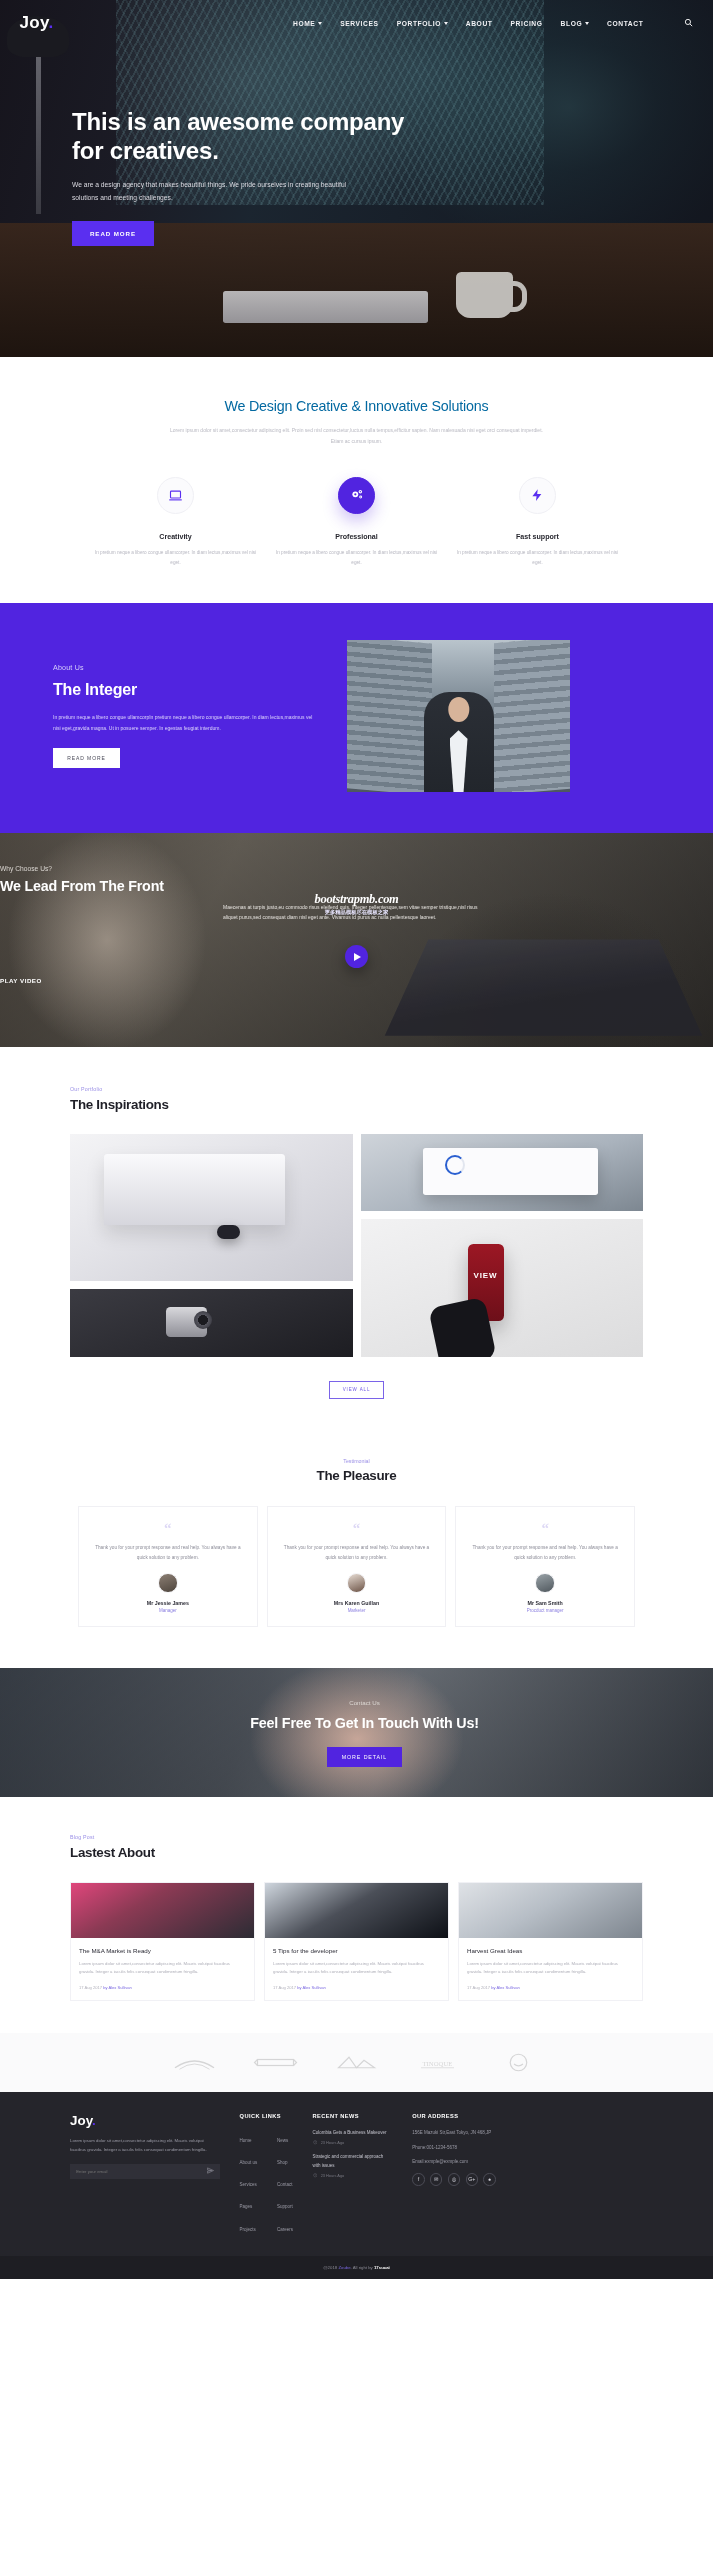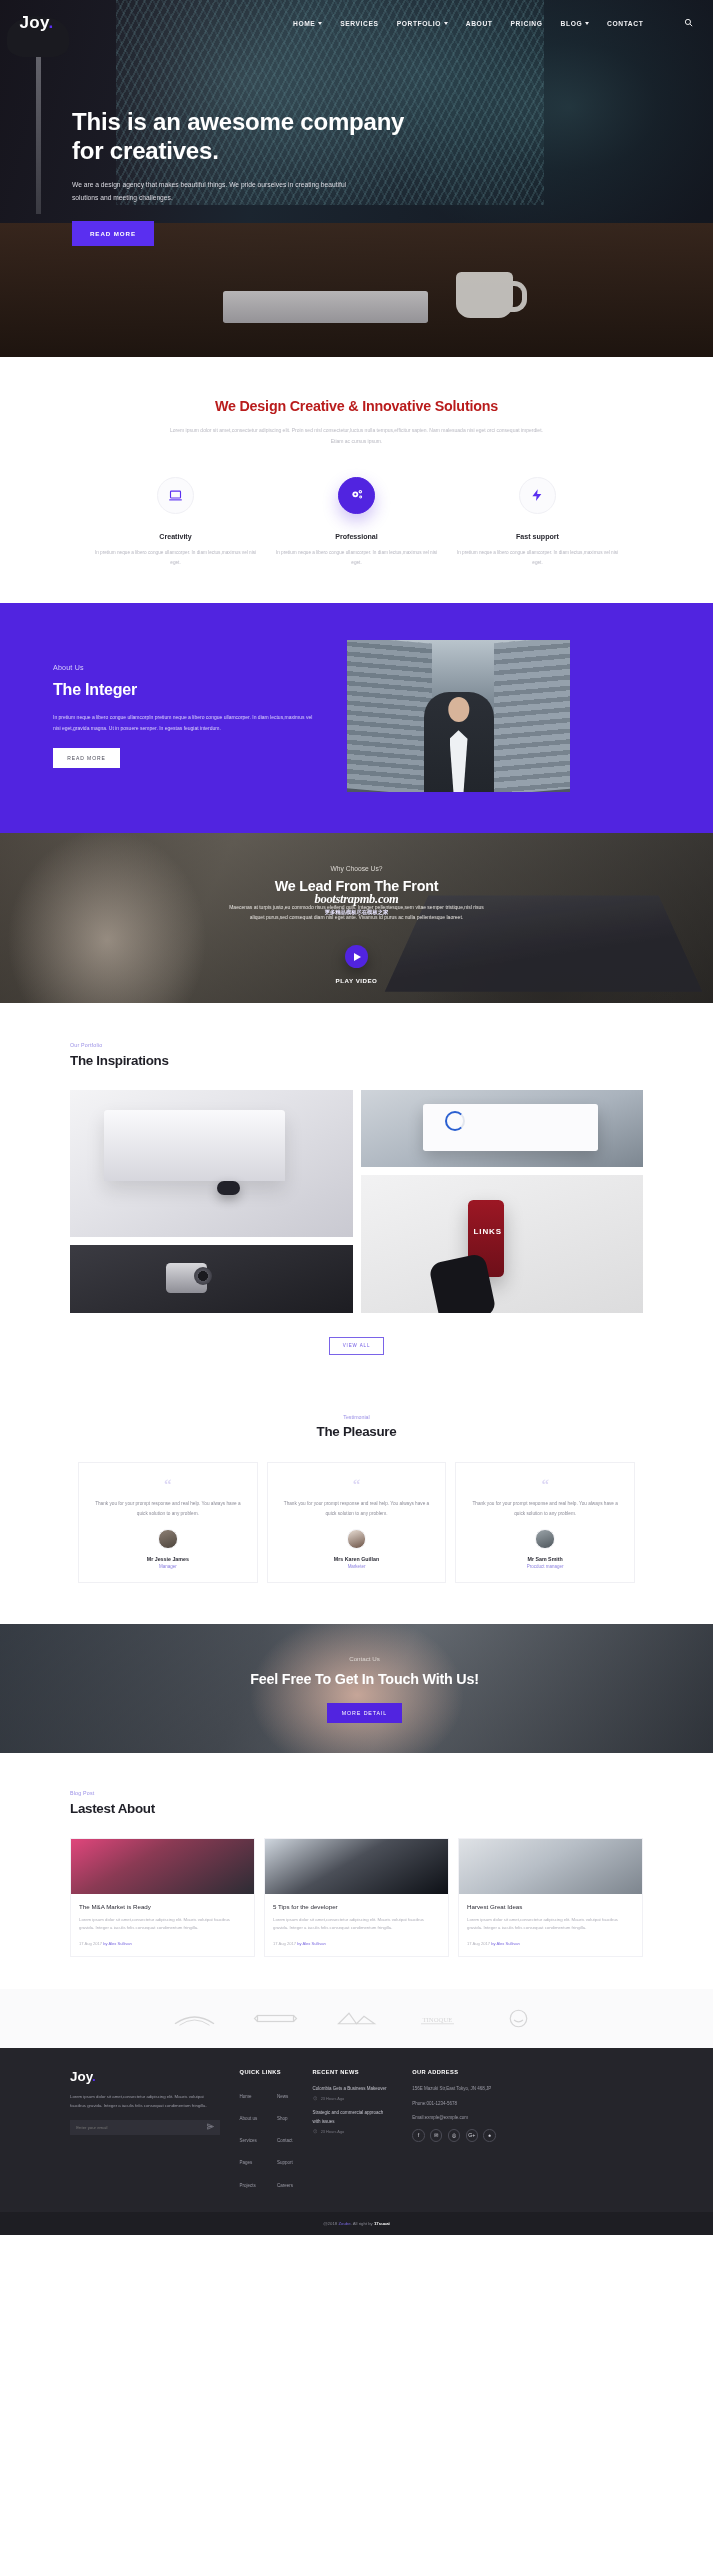--- a/index.html
+++ b/index.html
@@ -85,21 +85,21 @@
   }
   .btn-primary {
     display:inline-block; margin-top:16px; background:#5a2ff0; color:#fff;
     font-size:6.2px; letter-spacing:0.9px; font-weight:600;
     padding:9px 18px; border:none; text-decoration:none; cursor:pointer;
   }
 
   
   .services { padding:41px 0 36px; background:#fff; text-align:center; }
   .sec-title-purple {
-    font-size:14.3px; color:#b91c1c; font-weight:700; letter-spacing:-0.2px;
+    font-size:14.3px; color:#0369a1; font-weight:400; letter-spacing:-0.2px;
   }
   .sec-lead {
     margin:10.7px auto 0; max-width:383px; font-size:5px; line-height:2.2; color:#b9b9c2;
   }
   .feature-row { display:flex; margin-top:30px; padding:0 85px; }
   .feature { flex:1; padding:0 9px; }
   .feat-circle {
     width:37px; height:37px; border-radius:50%; margin:0 auto;
     display:flex; align-items:center; justify-content:center;
     background:#fbfbfd; border:0.9px solid #f0f0f5; color:#5a2ff0;
@@ -139,21 +139,21 @@
     width:21.4px; height:25px; background:#d7b49a; border-radius:50%;
   }
   .about-img .shirt{
     position:absolute; left:50%; bottom:0; transform:translateX(-50%);
     width:18px; height:62px; background:#eef1f4;
     clip-path:polygon(50% 0,100% 14%,78% 100%,22% 100%,0 14%);
   }
 
   
   .video {
-    position:relative; height:170px; overflow:hidden; text-align:center;
+    position:relative; height:214px; overflow:hidden; text-align:left;
     background:linear-gradient(115deg,#6a6258 0%,#8c8579 30%,#6e6a62 55%,#3f3d3a 100%);
   }
   .video:before{
     content:""; position:absolute; inset:0;
     background:
       radial-gradient(ellipse 160px 178px at 107px 107px, rgba(210,195,180,.55), rgba(0,0,0,0) 62%),
       radial-gradient(ellipse 196px 143px at 553px 160px, rgba(40,38,36,.75), rgba(0,0,0,0) 70%),
       linear-gradient(180deg, rgba(30,28,26,.40), rgba(20,18,16,.55));
   }
   .video:after{
@@ -455,21 +455,21 @@
 
   <section class="portfolio">
     <div class="sec-head">
       <div class="eyebrow">Our Portfolio</div>
       <h2 class="sec-title-dark">The Inspirations</h2>
     </div>
     <div class="grid">
       <div class="tile tile-1"></div>
       <div class="tile tile-2"></div>
       <div class="tile tile-3">
-        <span class="label">LINKS</span>
+        <span class="label">VIEW</span>
       </div>
       <div class="tile tile-4"></div>
     </div>
     <div class="view-all-wrap">
       <a class="btn-outline" href="#">VIEW ALL</a>
     </div>
   </section>
 
   <section class="testimonial">
     <div class="t-eyebrow">Testimonial</div>

